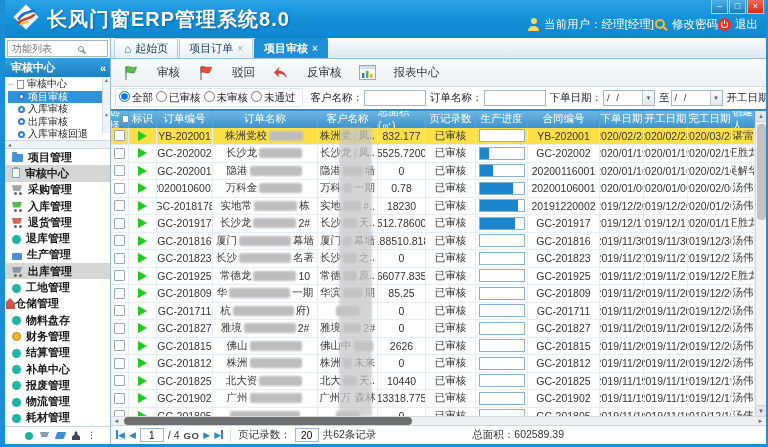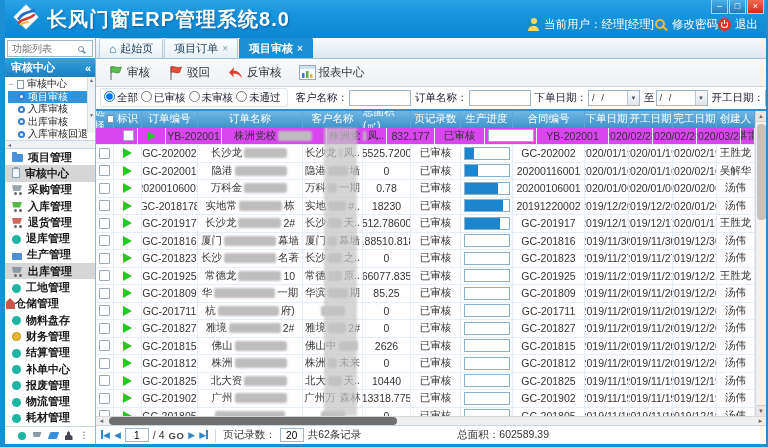--- a/index.html
+++ b/index.html
@@ -21,21 +21,21 @@
   .person::after{content:"";position:absolute;bottom:0;left:1px;width:11px;height:5.5px;border-radius:6px 6px 0 0;background:#ffd75e;}
   .key{width:14px;height:13px;position:relative;display:inline-block;}
   .key::before{content:"";position:absolute;top:1px;left:1px;width:6px;height:6px;border:2px solid #f4bc34;border-radius:50%;}
   .key::after{content:"";position:absolute;bottom:2px;right:0;width:7px;height:2.2px;background:#f4bc34;transform:rotate(40deg);}
   .pow{width:13px;height:13px;border-radius:50%;background:#e23425;position:relative;display:inline-block;}
   .pow::before{content:"";position:absolute;left:3.2px;top:3.4px;width:5px;height:5px;border:1.4px solid #fff;border-radius:50%;border-top-color:transparent;}
   .pow::after{content:"";position:absolute;left:5.8px;top:1.6px;width:1.5px;height:4px;background:#fff;}
   
   .main-row{display:flex;height:406px;}
   
-  .sidebar{width:91px;flex:none;background:#fff;border-right:1px solid #8fb9d8;display:flex;flex-direction:column;overflow:hidden;}
+  .sidebar{width:106px;flex:none;background:#fff;border-right:1px solid #8fb9d8;display:flex;flex-direction:column;overflow:hidden;}
   .search-box{margin:2px 2px 1px 2px;height:17px;border:1px solid #9db8cc;background:#fff;display:flex;align-items:center;padding:0 2px;}
   .search-box input{border:none;outline:none;width:68px;font-size:10px;color:#444;font-family:inherit;background:transparent;}
   .mag{width:6px;height:6px;border:1.5px solid #7a93a8;border-radius:50%;position:relative;display:inline-block;flex:none;}
   .mag::after{content:"";position:absolute;width:4px;height:1.5px;background:#7a93a8;transform:rotate(45deg);right:-3px;bottom:-2px;}
   .panel-header{height:19px;background:linear-gradient(#35a0dc,#1d7fc0);color:#fff;font-size:11px;font-weight:bold;
     display:flex;align-items:center;padding:0 4px 0 6px;}
   .panel-header .sp{flex:1;}
   .collapse{font-size:11px;cursor:default;}
   .tree{height:64px;border-bottom:1px solid #c8d8e6;position:relative;overflow:hidden;padding:1px 8px 0 3px;}
   .tree-row{display:flex;align-items:center;height:12.5px;font-size:10px;color:#222;white-space:nowrap;}
@@ -72,42 +72,42 @@
   
   .content{flex:1;display:flex;flex-direction:column;overflow:hidden;background:#fff;}
   .tabbar{height:21px;background:linear-gradient(#f7fafc,#dde8f1);border-bottom:1px solid #9dc2dd;display:flex;align-items:flex-end;padding-left:3px;gap:1px;}
   .tab{height:20px;display:flex;align-items:center;gap:4px;padding:0 9px;font-size:11px;color:#173a5e;
     border:1px solid #b9cedd;border-bottom:none;border-radius:2px 2px 0 0;background:linear-gradient(#fdfefe,#e8f0f6);}
   .tab.active{background:#1a8fd6;color:#fff;border-color:#1a8fd6;font-weight:bold;}
   .home-ic{color:#1a6fb0;font-size:12px;line-height:10px;}
   .tab-x{font-size:10px;color:#8aa;line-height:9px;}
   .tab.active .tab-x{color:#dceaf5;}
   .toolbar{height:29px;background:linear-gradient(#f8fafb,#eef2f5);border-bottom:1px solid #ccd8e2;display:flex;align-items:center;padding-left:6px;gap:4px;}
-  .tbtn{display:flex;align-items:center;gap:3px;font-size:11.5px;color:#333;padding:2px 7px 2px 4px;border:1px solid transparent;border-radius:2px;cursor:default;}
+  .tbtn{display:flex;align-items:center;gap:18px;font-size:11.5px;color:#333;padding:2px 7px 2px 4px;border:1px solid transparent;border-radius:2px;cursor:default;}
   .tool-ic{display:inline-flex;width:17px;height:16px;align-items:center;justify-content:center;}
   
   .filterbar{height:24px;background:#fff;border-bottom:2px solid #2e8fd0;display:flex;align-items:center;font-size:10.5px;color:#223;padding-left:4px;white-space:nowrap;overflow:hidden;}
   .radio-group{display:flex;align-items:center;border:1px solid #dde6ee;border-radius:2px;height:19px;padding:0 3px;margin-right:4px;}
   .radio-item{display:flex;margin-right:3px;}
   .radio-item input{width:11px;height:11px;margin:0 2px 0 0;}
   .flabel{margin:0 1px 0 4px;}
   .ftext{width:62px;height:16px;border:1px solid #9db8cc;font-size:10px;padding:0 2px;font-family:inherit;}
   .datebox{width:52px;height:16px;border:1px solid #9db8cc;display:flex;align-items:center;flex:none;}
   .datebox .dval{flex:1;padding-left:3px;font-size:9.5px;color:#333;letter-spacing:2px;}
   .datebox .dd{width:12px;height:14px;background:linear-gradient(#fafbfc,#dfe6ec);border-left:1px solid #b9c8d4;font-size:6px;color:#556;text-align:center;line-height:14px;}
   
   .grid{flex:none;height:305px;display:flex;position:relative;}
   .gmain{flex:1;overflow:hidden;position:relative;}
   .cols{display:grid;grid-template-columns:18px 28px 56px 105px 60px 48px 50px 52px 72px 44px 44px 44px minmax(0,1fr);}
   .ghead{height:17px;background:linear-gradient(#6fb7e4,#3d92cc);color:#fff;font-size:10.5px;}
   .hc{display:flex;align-items:center;justify-content:center;border-right:1px solid #5da5d6;overflow:hidden;gap:2px;}
   .hcb{width:8px;height:8px;background:#fff;border:1px solid #88a;flex:none;}
   .gbody{height:288px;overflow:hidden;}
   .trow{height:17.5px;background:#fff;border-bottom:1px solid #e3eef8;font-size:10.5px;color:#333;}
-  .trow.sel{background:#d946ef;padding-left:24px;}
+  .trow.sel{background:#fde047;}
   .tc{display:flex;align-items:center;justify-content:center;border-right:1px solid #e3eef8;overflow:hidden;white-space:nowrap;}
   .tc.left{justify-content:center;padding:0 2px;}
   .cb{width:11px;height:11px;background:#fff;border:1px solid #98a8b8;border-radius:1px;}
   .tri{width:0;height:0;border-left:9px solid #1ecb1e;border-top:5.5px solid transparent;border-bottom:5.5px solid transparent;}
   .blur{display:inline-block;height:10px;margin:0 2px;border-radius:2px;background:#bdbdbd;filter:blur(1.3px);vertical-align:middle;}
   .pbox{width:46px;height:13px;background:#fff;border:1px solid #8ab0cc;overflow:hidden;}
   .pfill{height:100%;background:#1b86ce;}
   .blur-strip{position:absolute;left:228px;top:17px;width:33px;height:288px;background:#c6c6c6;opacity:.72;filter:blur(1px);pointer-events:none;}
   .vscroll{width:11px;flex:none;background:#f2f2f2;border-left:1px solid #d8d8d8;display:flex;flex-direction:column;align-items:center;font-size:6px;color:#667;}
   .varrow{width:11px;height:11px;line-height:11px;text-align:center;background:#e6e6e6;border-bottom:1px solid #cfcfcf;}

